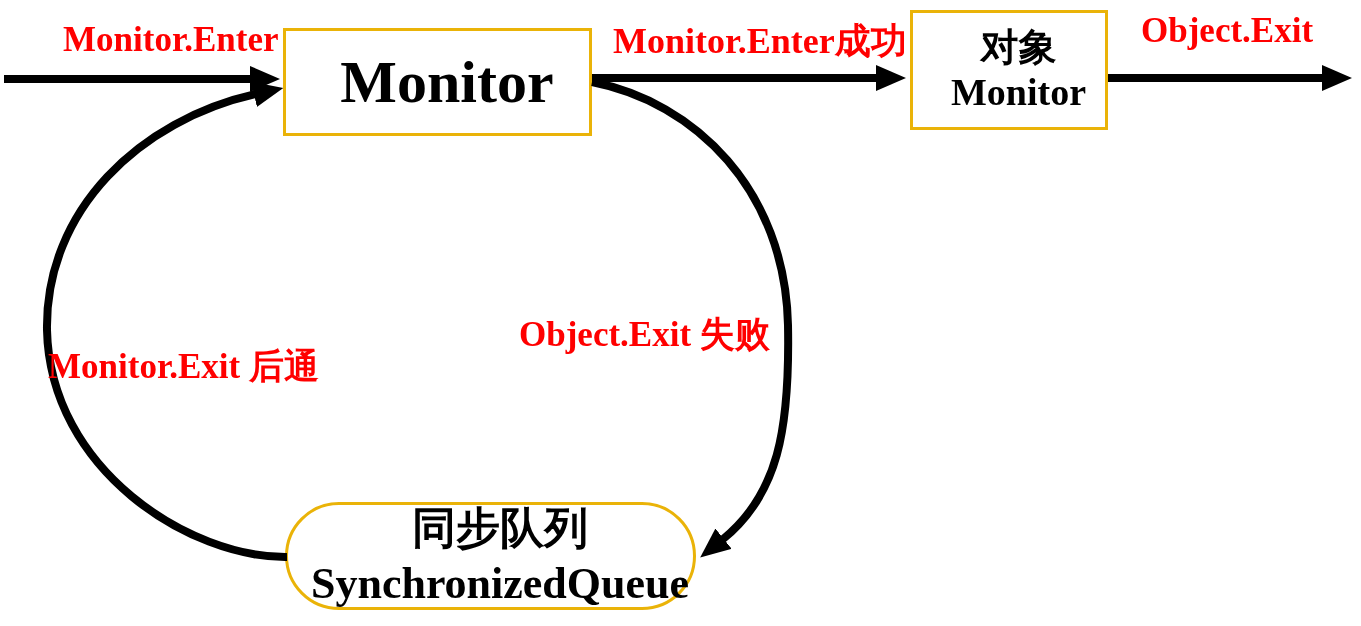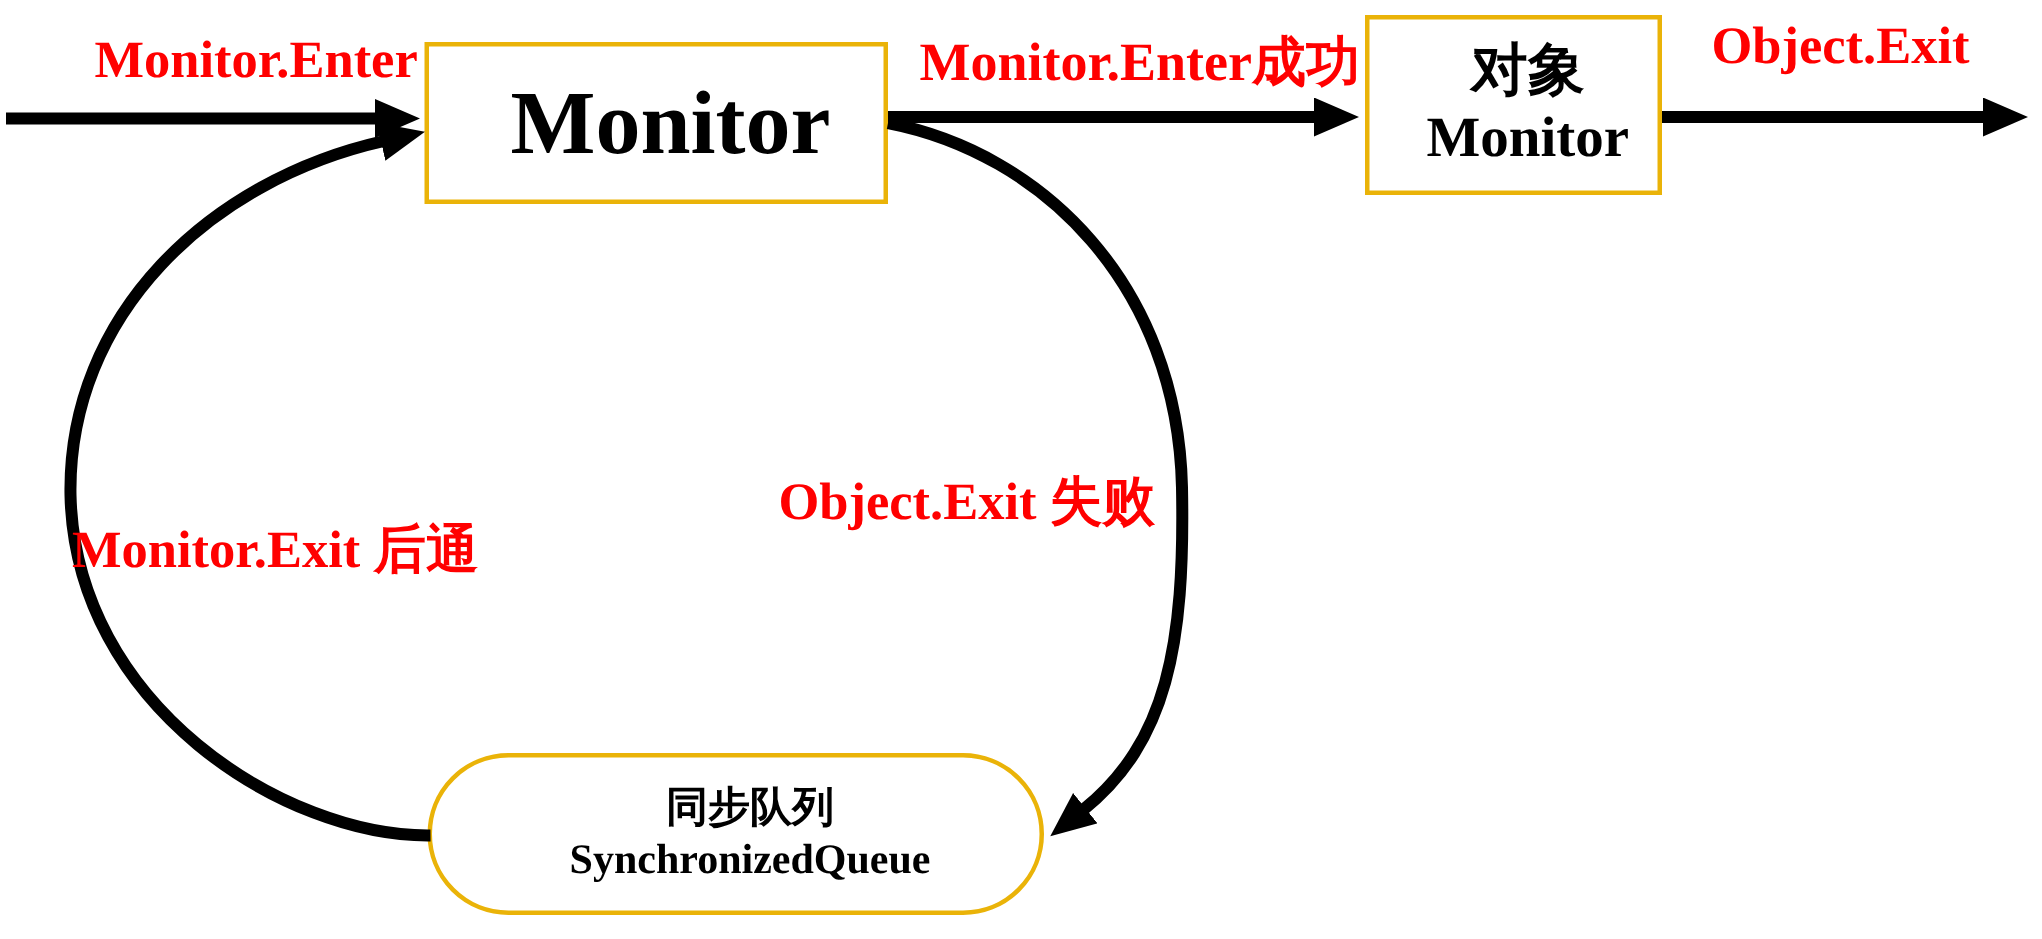--- a/index.html
+++ b/index.html
@@ -40,21 +40,21 @@
   #object-box {
     left: 910px; top: 10px;
     width: 198px; height: 120px;
     font-size: 38px;
     line-height: 1.18;
   }
   #queue-box {
     left: 285px; top: 502px;
     width: 411px; height: 108px;
     border-radius: 54px;
-    font-size: 28px;
+    font-size: 44px;
     line-height: 1.25;
   }
   .lbl {
     position: absolute;
     color: #ff0000;
     font-weight: bold;
     font-size: 35px;
     line-height: 1.25;
     white-space: nowrap;
     z-index: 3;

